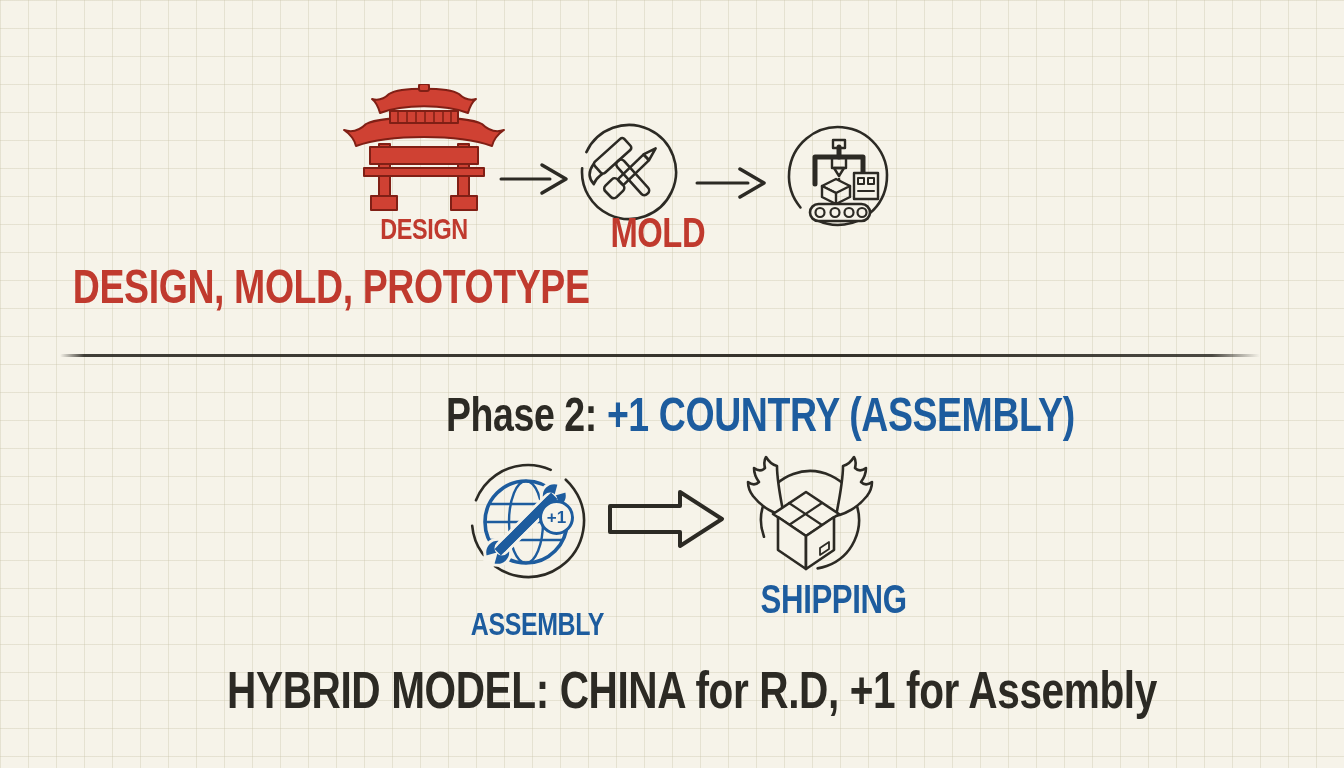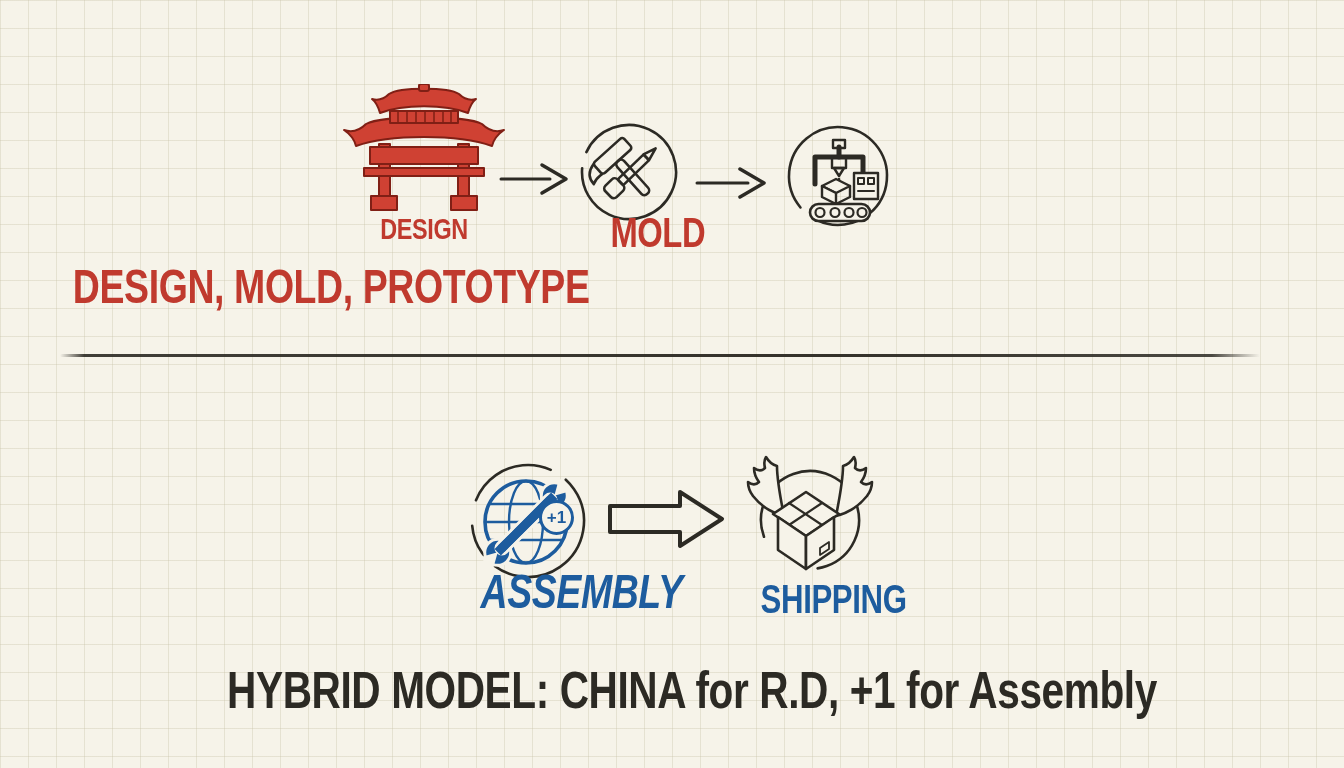--- a/index.html
+++ b/index.html
@@ -25,21 +25,21 @@
   .title1{left:498px;top:44px;font-size:46px;font-weight:700;color:var(--red);line-height:1.05;}
   .title2{left:446px;top:390px;font-size:48px;font-weight:700;color:var(--ink);line-height:1.05;}
   .title2 .hl{color:var(--blue);}
   .subtitle1{left:0;top:262px;width:1344px;text-align:left;font-size:48px;font-weight:700;color:var(--red);line-height:1.05;}
   .footer-title{left:20px;top:662px;width:1344px;text-align:center;font-size:52px;font-weight:700;color:var(--ink);line-height:1.1;}
   .step-label{font-weight:700;text-align:center;line-height:1;}
   .red{color:var(--red);} .bluetxt{color:var(--blue);}
   .lbl-design{left:338px;top:214px;width:172px;font-size:30px;}
   .lbl-mold{left:588px;top:212px;width:124px;font-size:42px;margin-left:8px;}
   .lbl-proto{left:758px;top:216px;width:160px;font-size:36px;}
-  .lbl-assembly{left:452px;top:568px;width:152px;font-size:48px;font-style:italic;}
+  .lbl-assembly{left:452px;top:608px;width:152px;font-size:32px;}
   .lbl-shipping{left:740px;top:579px;width:150px;font-size:40px;}
   .divider{
     left:60px;top:354px;width:1200px;height:3px;border-radius:2px;
     background:linear-gradient(to right, rgba(44,42,36,0), rgba(44,42,36,.9) 2%, #34312a 65%, rgba(44,42,36,.85) 96%, rgba(44,42,36,0));
   }
   svg{display:block;}
   .badge{
     position:absolute;left:77px;top:42px;width:35px;height:35px;border-radius:50%;
     border:3px solid var(--blue);background:var(--bg);color:var(--blue);
     font-size:17px;font-weight:700;display:flex;align-items:center;justify-content:center;
@@ -147,20 +147,23 @@
       </g>
     </svg>
   </div>
 
   <div class="abs subtitle1">
     <span class="cond ctr">DESIGN, MOLD, PROTOTYPE</span>
   </div>
 
   <div class="abs divider"></div>
 
+  <div class="abs title2">
+    <span class="cond"><span>Phase 2: </span><span class="hl">+1 COUNTRY (ASSEMBLY)</span></span>
+  </div>
 
   <div class="abs" style="left:462px;top:458px;width:130px;height:130px;">
     <svg width="130" height="130" viewBox="0 0 130 130">
 
       <circle cx="66" cy="63" r="56" stroke="#2c2a24" stroke-width="2.6" fill="none" stroke-dasharray="205 26 90 18" transform="rotate(-35 66 63)" stroke-linecap="round"></circle>
 
       <g stroke="#1d5c9e" fill="none">
         <circle cx="64" cy="64" r="41" stroke-width="3.6"></circle>
         <ellipse cx="64" cy="64" rx="17" ry="41" stroke-width="2.4"></ellipse>
         <path d="M27,46 H101 M23,64 H105 M27,82 H101" stroke-width="2.4"></path>

